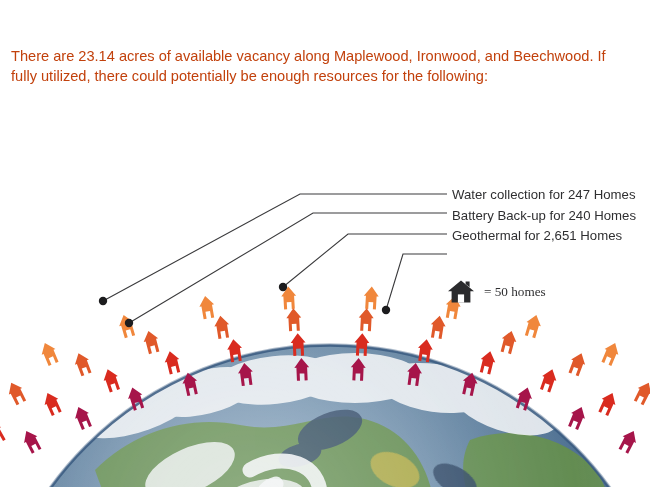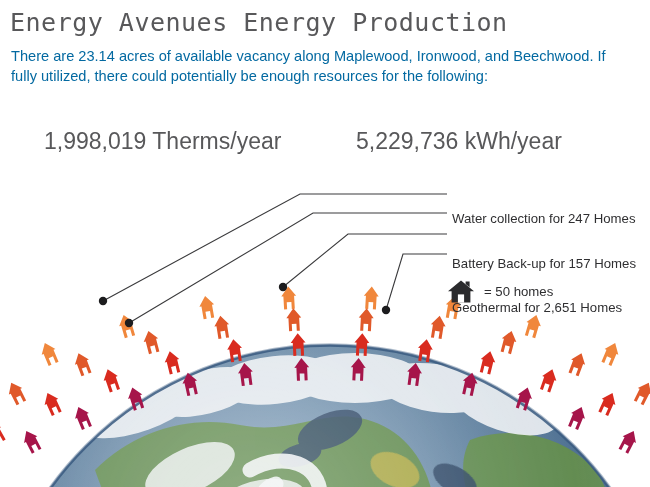--- a/index.html
+++ b/index.html
@@ -28,21 +28,21 @@
     color: #58585a;
     white-space: nowrap;
   }
   #intro-paragraph {
     position: absolute;
     left: 11px;
     top: 47px;
     width: 600px;
     font-size: 14.6px;
     line-height: 19.5px;
-    color: #0369a1;
+    color: #c2410c;
   }
 
   
   #stats-row {
     position: absolute;
     left: 0;
     top: 128px;
     width: 650px;
     height: 40px;
   }
@@ -61,37 +61,37 @@
     left: 452px;
     top: 185px;
     width: 198px;
   }
   .callout-item {
     height: 20.5px;
     font-size: 13.2px;
     color: #2f2f31;
     white-space: nowrap;
     line-height: 20.5px;
-    margin-top: 24px;
   }
 
   
   #key-row {
     position: absolute;
     left: 447px;
     top: 279px;
     display: flex;
     align-items: center;
     gap: 9px;
   }
   #key-house-icon { display: block; }
   #key-label {
     font-size: 13.2px;
     color: #2f2f31;
     white-space: nowrap;
+    font-family: Liberation Serif, serif;
   }
 
   
   #art-layer, #leader-layer {
     position: absolute;
     left: 0;
     top: 0;
     width: 650px;
     height: 487px;
   }
@@ -303,32 +303,27 @@
         <polyline points="386,310 403,254 447,254"></polyline>
       </g>
     <g id="leader-dots" fill="#1c1c1e">
         <circle cx="103" cy="301" r="4.2"></circle>
         <circle cx="129" cy="323" r="4.2"></circle>
         <circle cx="283" cy="287" r="4.2"></circle>
         <circle cx="386" cy="310" r="4.2"></circle>
       </g>
   </svg>
 
-  <div id="page-title">Energy Avenues Energy Production</div>
 
   <div id="intro-paragraph">There are 23.14 acres of available vacancy along Maplewood, Ironwood, and Beechwood.  If fully utilized, there could potentially be enough resources for the following:</div>
 
-  <div id="stats-row">
-    <div class="stat" id="stat-therms">1,998,019 Therms/year</div>
-    <div class="stat" id="stat-kwh">5,229,736 kWh/year</div>
-  </div>
 
   <div id="callout-list">
     <div class="callout-item">Water collection for 247 Homes</div>
-    <div class="callout-item">Battery Back-up for 157 Homes</div>
+    <div class="callout-item">Battery Back-up for 240 Homes</div>
     <div class="callout-item">Geothermal for 2,651 Homes</div>
   </div>
 
   <div id="key-row">
     <svg id="key-house-icon" width="28" height="25" viewBox="0 0 28 25">
       <path d="M14 1.6 L27 12.2 L23.4 12.2 L23.4 23.6 L4.6 23.6 L4.6 12.2 L1 12.2 Z" fill="#2b2b2d"></path>
       <path d="M18.6 2.4 L22.6 2.4 L22.6 8.2 L18.6 5.0 Z" fill="#2b2b2d"></path>
       <rect x="10.9" y="15.4" width="6.2" height="8.2" fill="#ffffff"></rect>
     </svg>
     <span id="key-label">= 50 homes</span>

